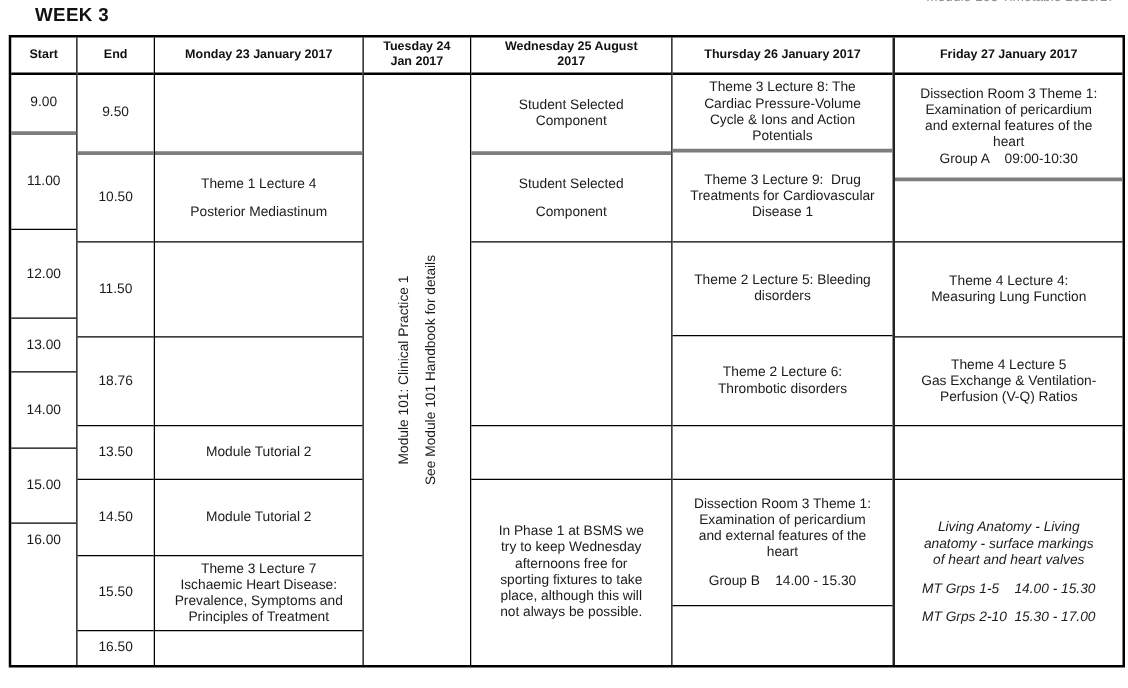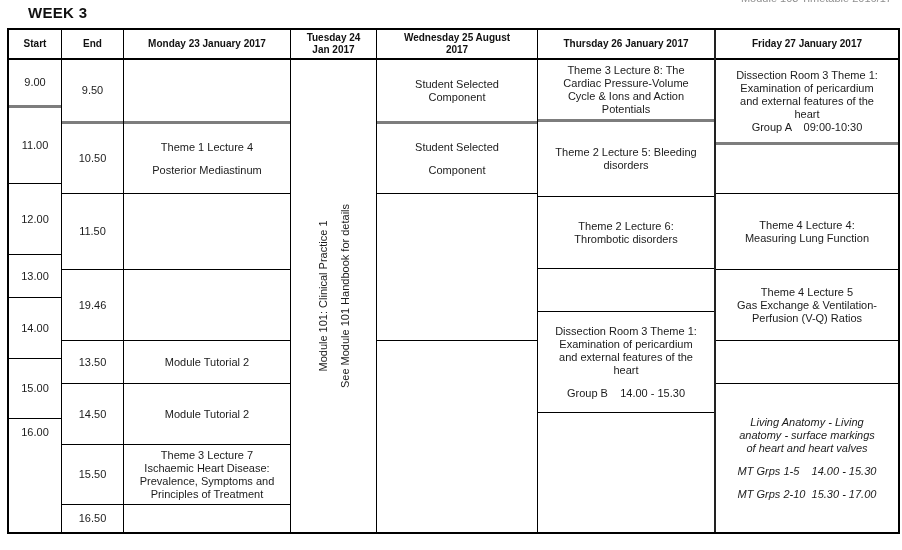--- a/index.html
+++ b/index.html
@@ -85,21 +85,21 @@
       <div class="cell thick-bottom" style="height: 64px;">
         <div class="line">9.50</div>
       </div>
       <div class="cell" style="height: 70px;">
         <div class="line">10.50</div>
       </div>
       <div class="cell" style="height: 76px;">
         <div class="line">11.50</div>
       </div>
       <div class="cell" style="height: 71px;">
-        <div class="line">19.46</div>
+        <div class="line">18.76</div>
       </div>
       <div class="cell" style="height: 43px;">
         <div class="line">13.50</div>
       </div>
       <div class="cell" style="height: 61px;">
         <div class="line">14.50</div>
       </div>
       <div class="cell" style="height: 60px;">
         <div class="line">15.50</div>
       </div>
@@ -154,30 +154,43 @@
         <div class="line">Student Selected</div>
         <div class="line">Component</div>
       </div>
       <div class="cell" style="height: 70px;">
         <div class="line">Student Selected</div>
         <div class="line blank"></div>
         <div class="line">Component</div>
       </div>
       <div class="cell" style="height: 147px;"></div>
       <div class="cell" style="height: 43px;"></div>
+      <div class="cell" style="height: 148px;">
+        <div class="line">In Phase 1 at BSMS we</div>
+        <div class="line">try to keep Wednesday</div>
+        <div class="line">afternoons free for</div>
+        <div class="line">sporting fixtures to take</div>
+        <div class="line">place, although this will</div>
+        <div class="line">not always be possible.</div>
+      </div>
     </div>
     <div class="col thick-right" style="width: 178px;">
       <div class="hcell">
         <div class="hline">Thursday 26 January 2017</div>
       </div>
       <div class="cell thick-bottom" style="height: 62px;">
         <div class="line">Theme 3 Lecture 8: The</div>
         <div class="line">Cardiac Pressure-Volume</div>
         <div class="line">Cycle &amp; Ions and Action</div>
         <div class="line">Potentials</div>
+      </div>
+      <div class="cell" style="height: 72px;">
+        <div class="line">Theme 3 Lecture 9:  Drug</div>
+        <div class="line">Treatments for Cardiovascular</div>
+        <div class="line">Disease 1</div>
       </div>
       <div class="cell" style="height: 75px;">
         <div class="line">Theme 2 Lecture 5: Bleeding</div>
         <div class="line">disorders</div>
       </div>
       <div class="cell" style="height: 72px;">
         <div class="line">Theme 2 Lecture 6:</div>
         <div class="line">Thrombotic disorders</div>
       </div>
       <div class="cell" style="height: 43px;"></div>

